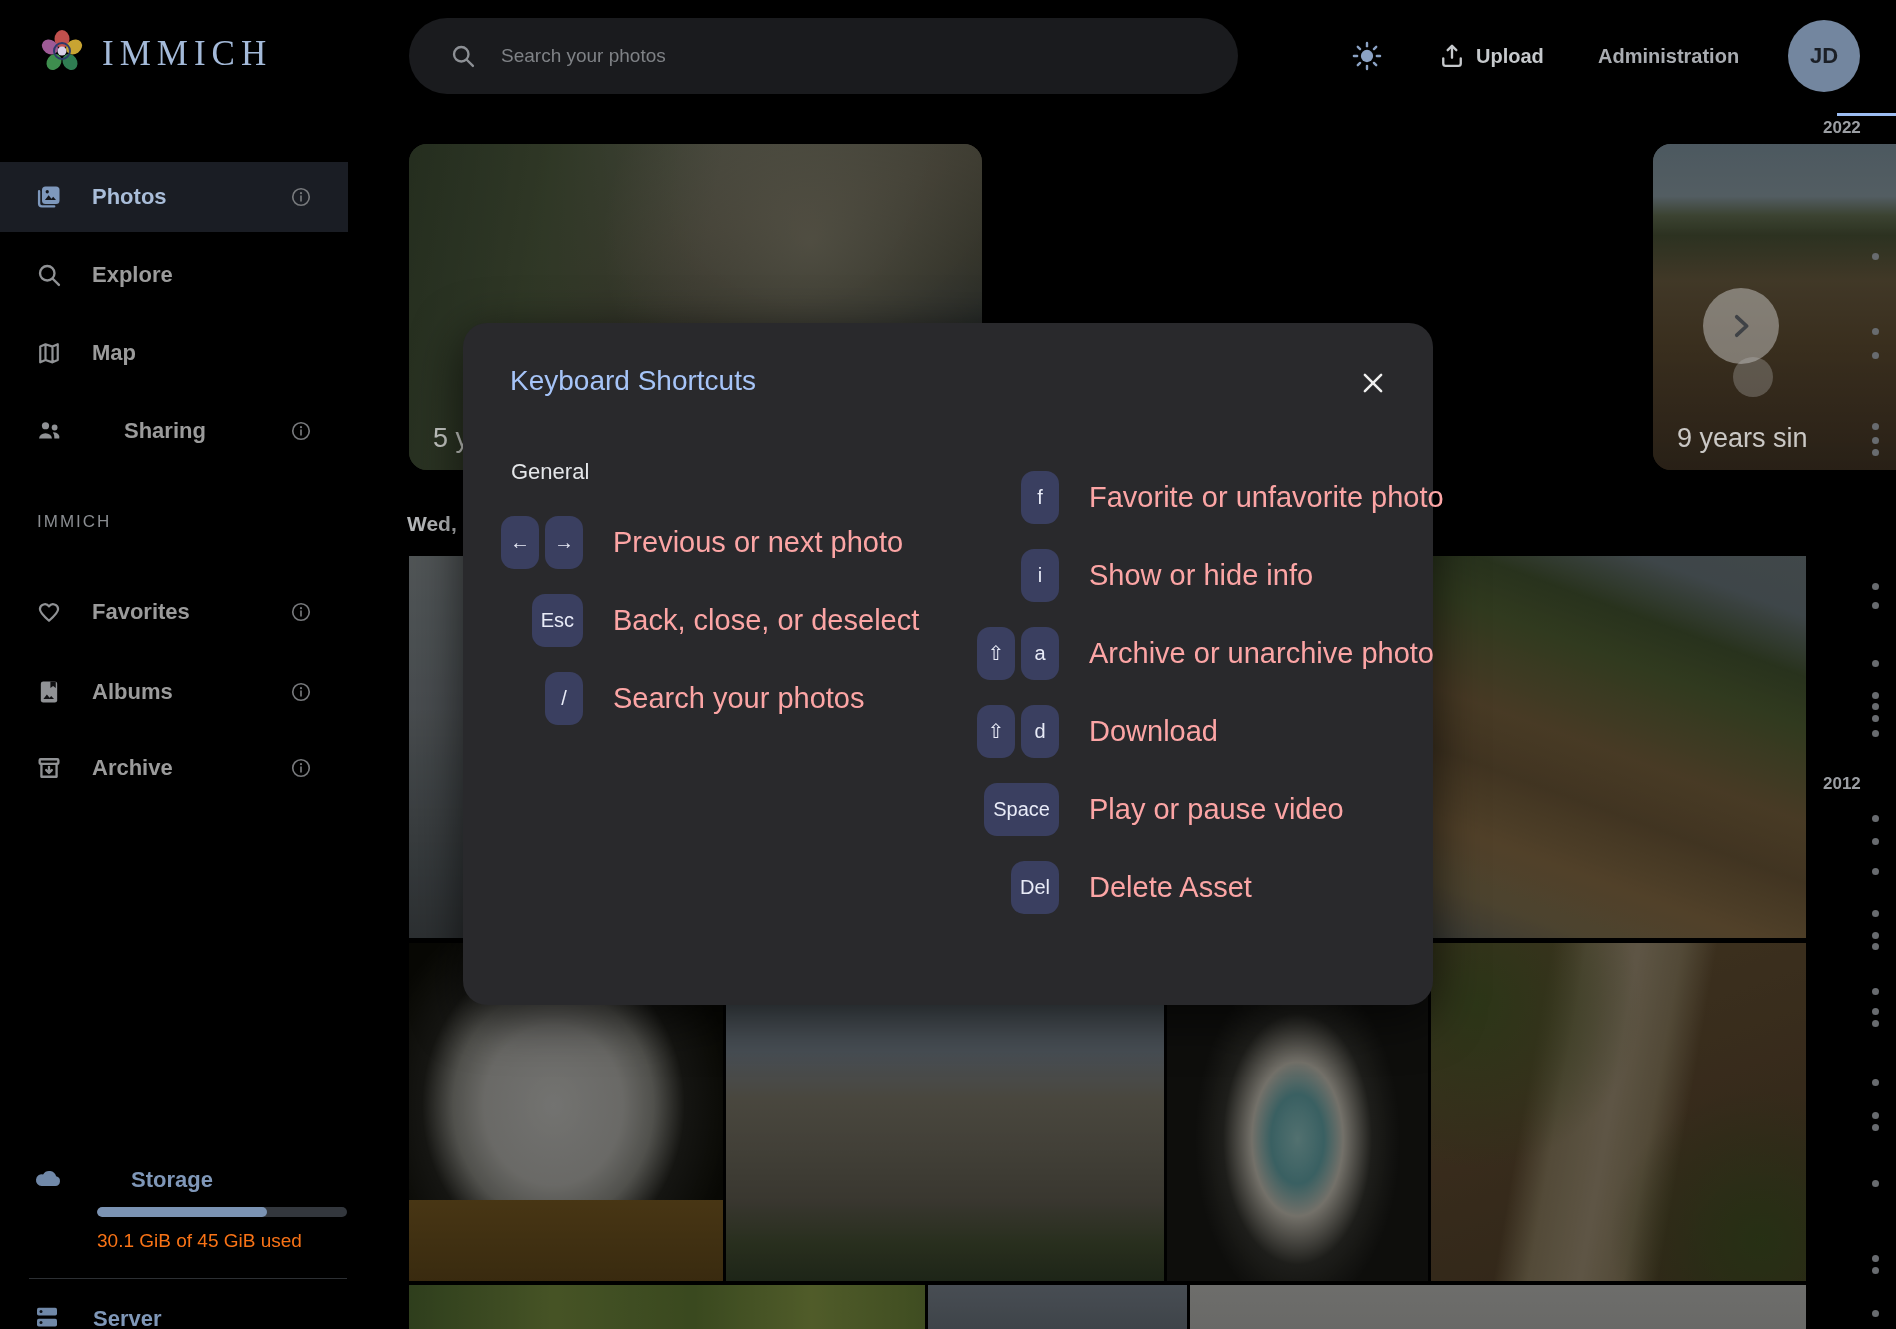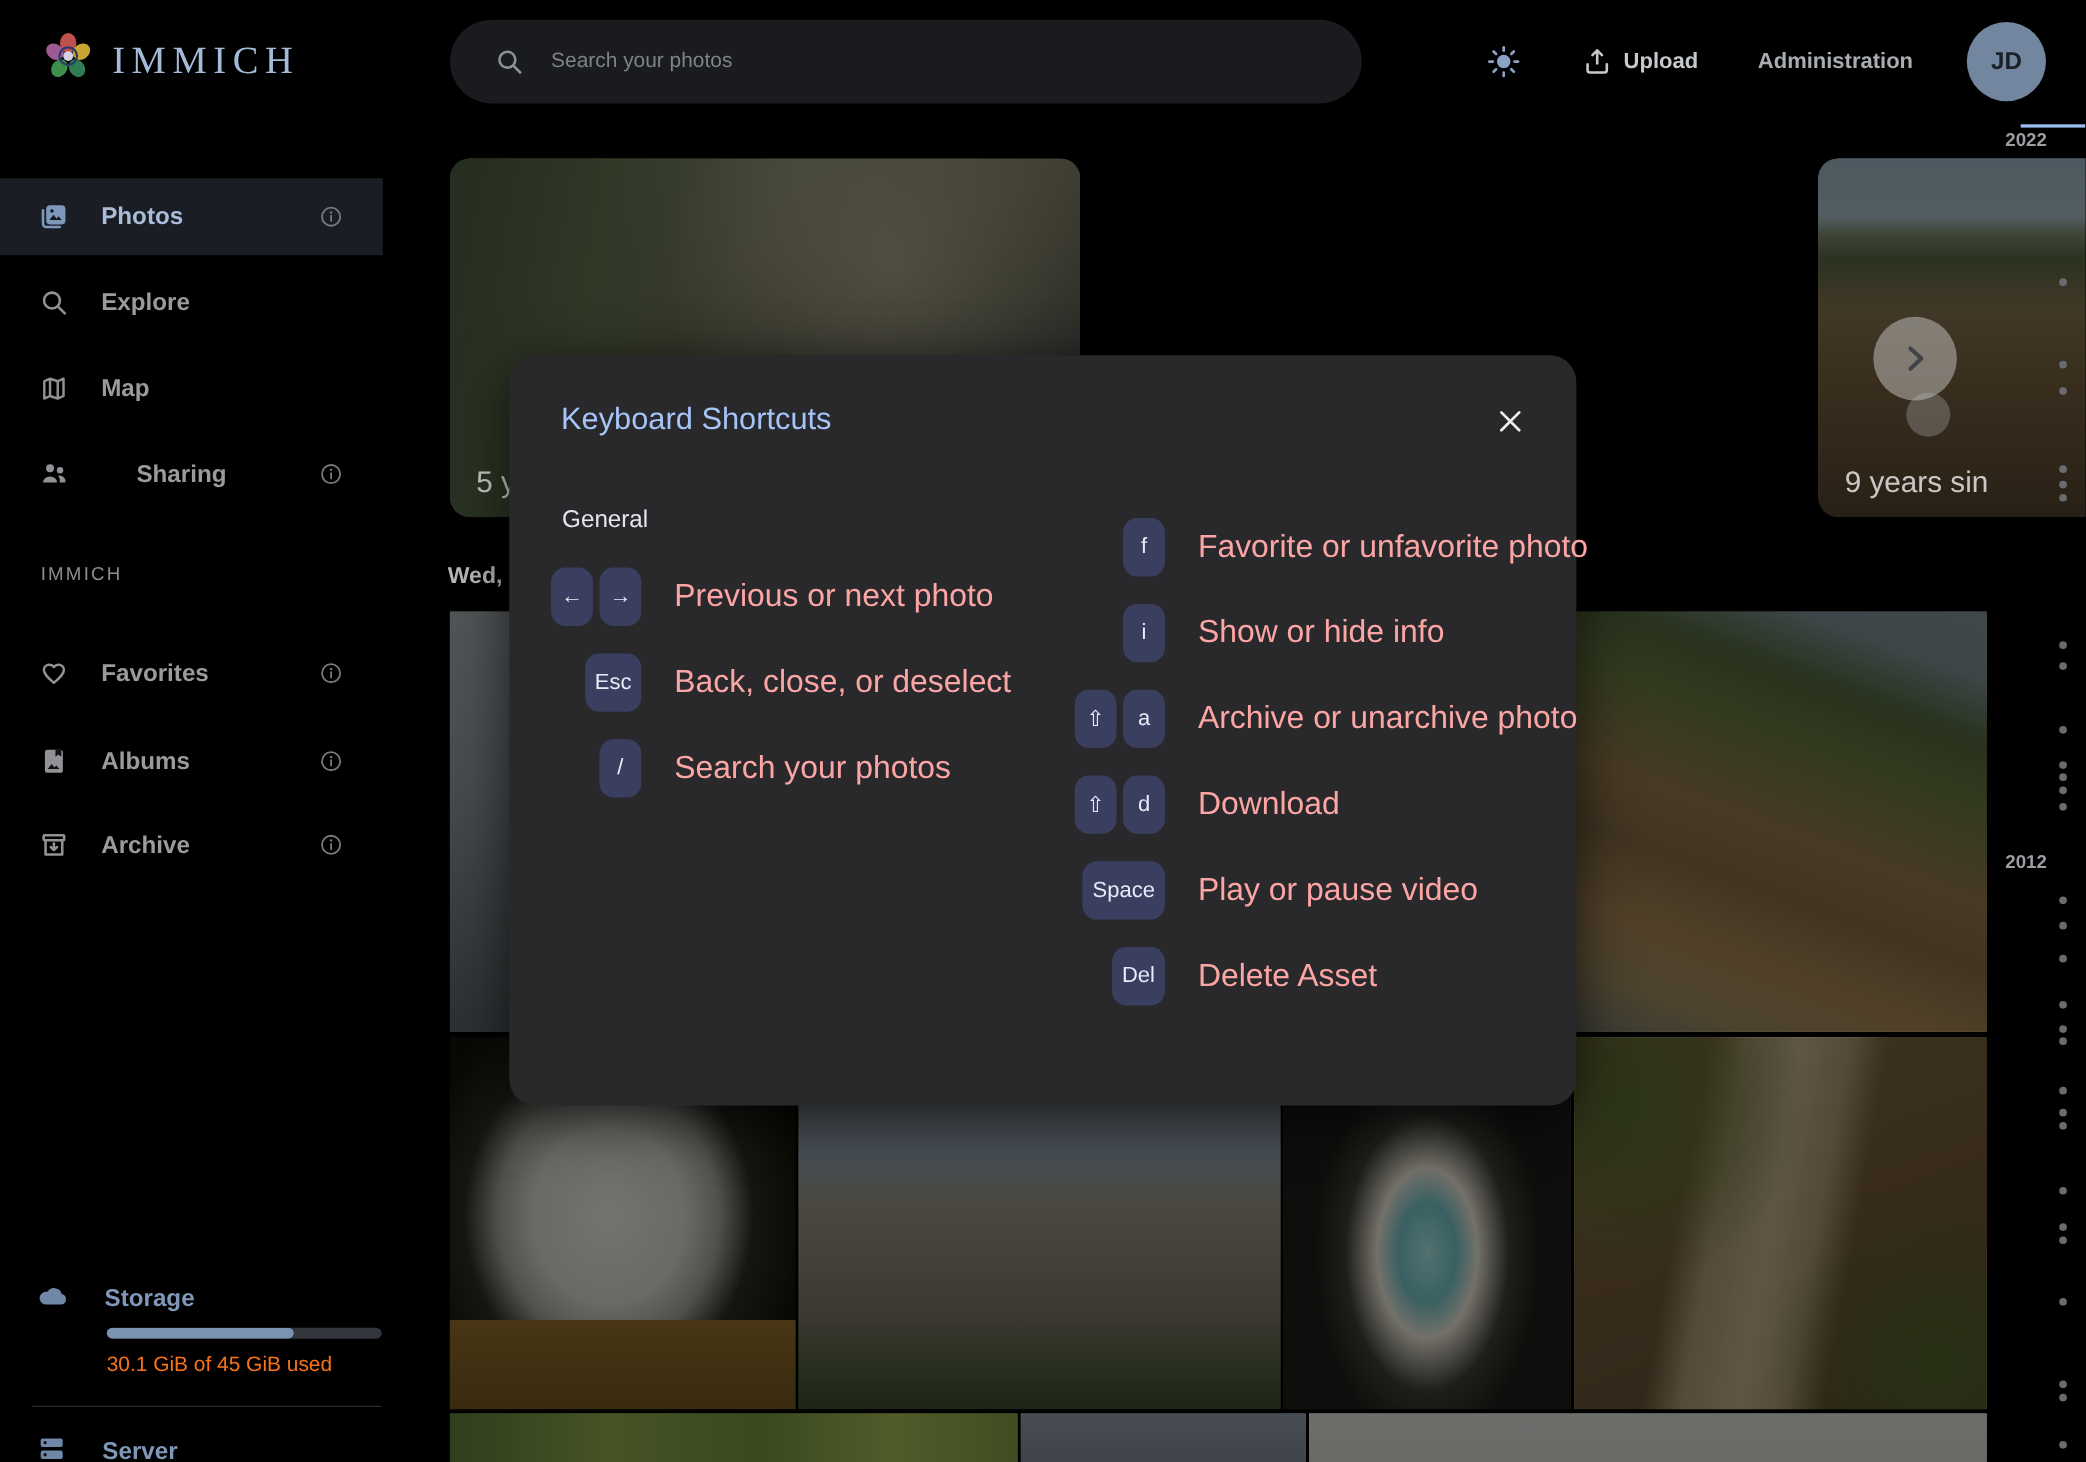--- a/index.html
+++ b/index.html
@@ -29,21 +29,21 @@
   
   .sidebar{position:absolute;left:0;top:112px;width:348px;height:1217px;background:#000;z-index:10;}
   .nav-item{position:absolute;left:0;width:348px;height:70px;display:flex;align-items:center;cursor:pointer;}
   .nav-item .nicon{margin-left:35px;width:28px;height:28px;flex:0 0 auto;}
   .nav-item .nlabel{margin-left:29px;font-size:22px;font-weight:700;color:#9b9b9b;}
   .nav-item.active{background:#1a1d24;}
   .nav-item.active .nlabel{color:#a9bdd9;}
   .info-dot{position:absolute;left:290px;top:50%;transform:translateY(-50%);width:22px;height:22px;}
   .section-label{position:absolute;left:37px;font-size:17px;letter-spacing:2px;color:#8a8d91;font-weight:400;}
 
-  .storage-head{position:absolute;left:0;top:1043px;width:348px;height:50px;display:flex;align-items:center;}
+  .storage-head{position:absolute;left:0;top:1043px;width:348px;height:50px;display:flex;align-items:center;gap:36px;}
   .storage-head .nicon{margin-left:32px;}
   .blue-head{margin-left:31px;font-size:22px;font-weight:700;color:#7f97b8;}
   .progress{position:absolute;left:97px;top:1095px;width:250px;height:10px;border-radius:5px;background:#33373d;overflow:hidden;}
   .progress-fill{height:100%;border-radius:5px;background:#7b93b3;}
   .storage-text{position:absolute;left:97px;top:1118px;font-size:19px;color:#f97316;}
   .side-divider{position:absolute;left:29px;top:1166px;width:318px;height:1px;background:#2c2f33;}
   .server-head{position:absolute;left:0;top:1182px;width:348px;height:50px;display:flex;align-items:center;}
   .server-head .nicon{margin-left:32px;}
 
   

